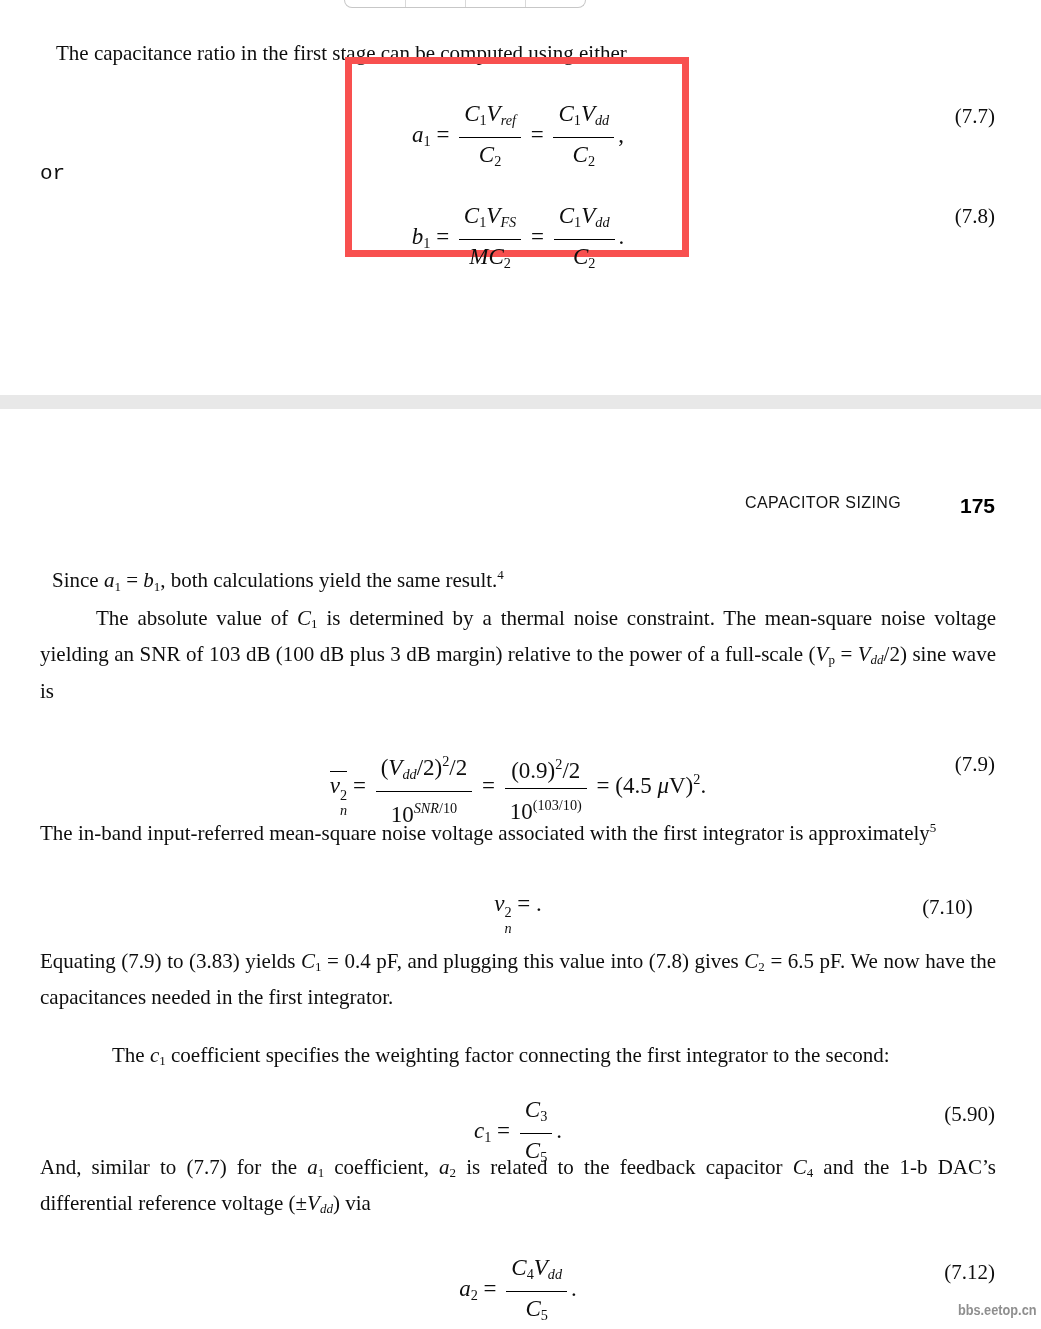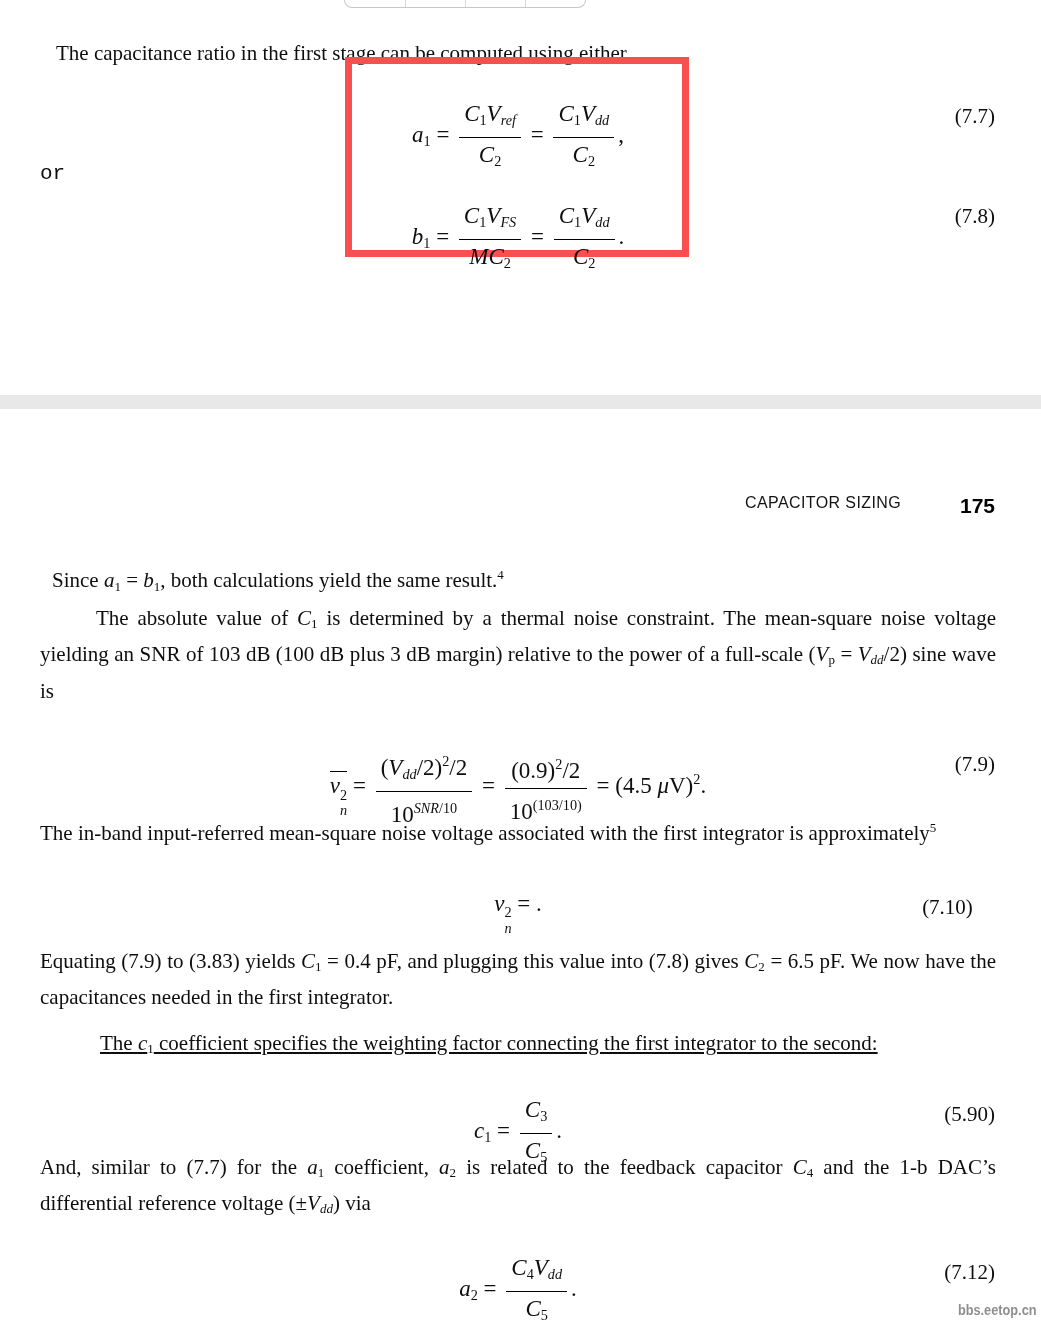--- a/index.html
+++ b/index.html
@@ -106,21 +106,21 @@
   <p class="abs bodytext col just" style="top:812px;margin:0;"><span>The in-band input-referred mean-square noise voltage associated with the first integrator is approximately</span><span class="sup"><span>5</span></span></p>
 
   <div class="abs eq" style="top:890px;"><span class="it">v</span><span class="supsub">
         <span class="ss-sup"><span>2</span></span>
         <span class="ss-sub"><span class="it">n</span></span>
       </span><span> = </span><span>.</span></div>
   <div class="abs eqnum" style="top:895px;text-align:center;">(7.10)</div>
 
   <p class="abs bodytext col just" style="top:946px;margin:0;"><span>Equating (7.9) to (3.83) yields </span><span class="it">C</span><span class="sub"><span>1</span></span><span> = 0.4 pF, and plugging this value into (7.8) gives </span><span class="it">C</span><span class="sub"><span>2</span></span><span> = 6.5 pF. We now have the capacitances needed in the first integrator.</span></p>
 
-  <p class="abs bodytext col just indent" style="top:1024px;margin:4px;text-decoration:underline;"><span>The </span><span class="it">c</span><span class="sub"><span>1</span></span><span> coefficient specifies the weighting factor connecting the first integrator to the second:</span></p>
+  <p class="abs bodytext col just indent" style="top:1024px;margin:16px;"><span>The </span><span class="it">c</span><span class="sub"><span>1</span></span><span> coefficient specifies the weighting factor connecting the first integrator to the second:</span></p>
 
   <div class="abs eq" style="top:1096px;"><span class="it">c</span><span class="sub"><span>1</span></span><span> = </span><span class="frac"><span class="fnum"><span class="it">C</span><span class="sub"><span>3</span></span></span><span class="fden"><span class="it">C</span><span class="sub"><span>5</span></span></span></span><span>.</span></div>
   <div class="abs eqnum" style="top:1102px;">(5.90)</div>
 
   <p class="abs bodytext col just" style="top:1152px;margin:0;"><span>And, similar to (7.7) for the </span><span class="it">a</span><span class="sub"><span>1</span></span><span> coefficient, </span><span class="it">a</span><span class="sub"><span>2</span></span><span> is related to the feedback capacitor </span><span class="it">C</span><span class="sub"><span>4</span></span><span> and the 1-b DAC’s differential reference voltage (±</span><span class="it">V</span><span class="sub"><span class="it">dd</span></span><span>) via</span></p>
 
   <div class="abs eq" style="top:1254px;"><span class="it">a</span><span class="sub"><span>2</span></span><span> = </span><span class="frac"><span class="fnum"><span class="it">C</span><span class="sub"><span>4</span></span><span class="it">V</span><span class="sub"><span class="it">dd</span></span></span><span class="fden"><span class="it">C</span><span class="sub"><span>5</span></span></span></span><span>.</span></div>
   <div class="abs eqnum" style="top:1260px;">(7.12)</div>
 
   <div class="abs watermark">bbs.eetop.cn</div>

